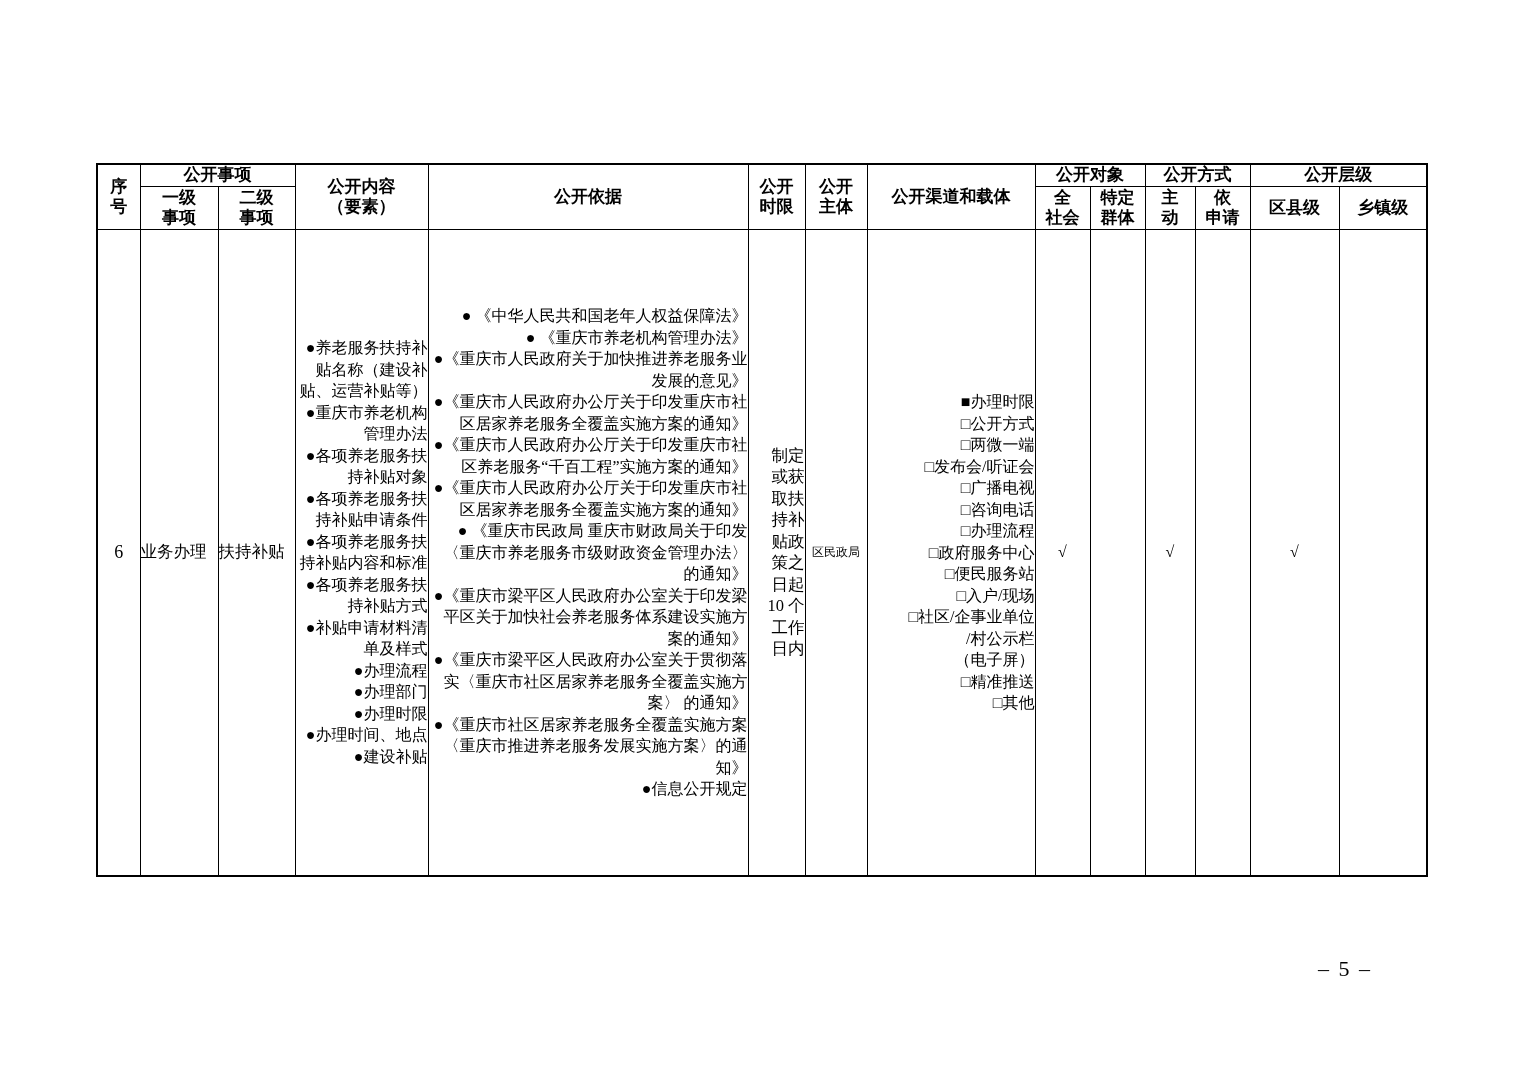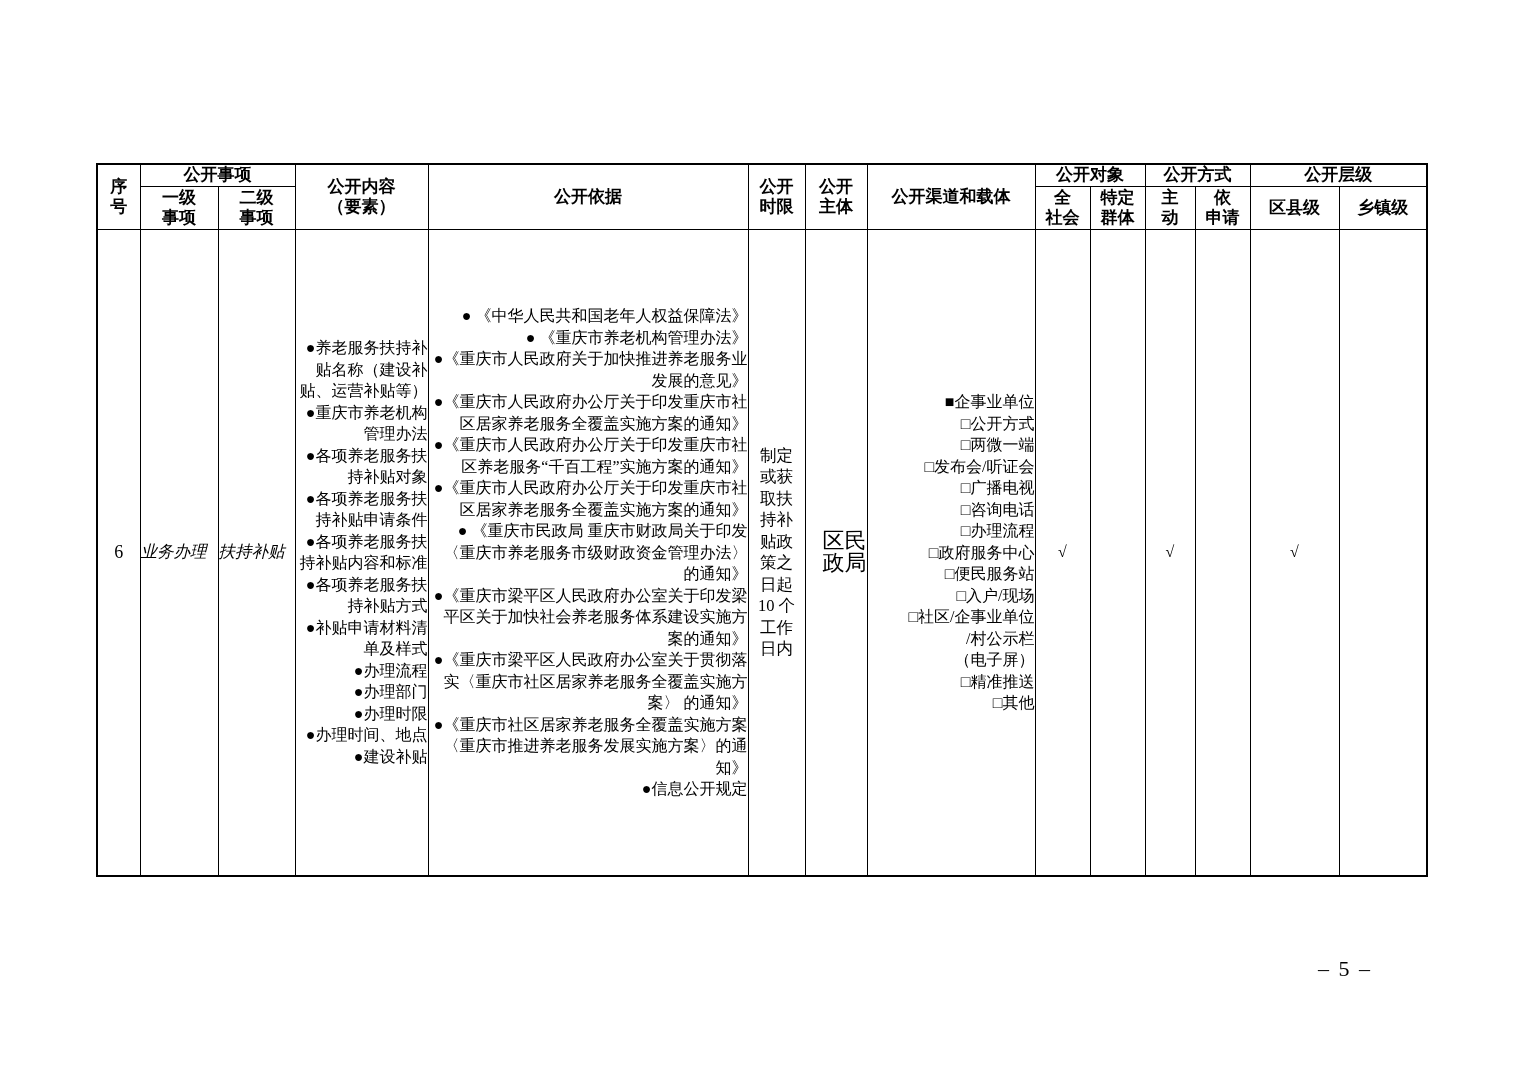--- a/index.html
+++ b/index.html
@@ -36,46 +36,45 @@
     line-height: 20px;
     white-space: pre-line;
   }
   .cell-serial { font-size: 18px; text-align: center; }
   .cell-item {
     font-size: 16.5px;
     line-height: 22px;
     padding: 0 8px;
     word-break: break-all;
     text-align: left;
-    font-style: italic;
   }
   .cell-list {
     font-size: 16px;
     line-height: 21.5px;
     padding: 0 5px;
     text-align: right;
   }
   .cell-list .bullet-item,
   .cell-list .channel-item {
     word-break: break-all;
     white-space: pre-line;
   }
   .cell-time {
     font-size: 16.5px;
     line-height: 21.5px;
     padding-left: 8px;
-    text-align: center;
+    text-align: right;
     white-space: pre-line;
   }
   .cell-subject {
-    font-size: 22px;
+    font-size: 12px;
     line-height: 22px;
     padding: 0 8px;
     word-break: break-all;
-    text-align: right;
+    text-align: center;
   }
   .cell-check {
     font-size: 16px;
     text-align: center;
   }
   .page-number {
     position: absolute;
     left: 1318px;
     top: 956px;
     font-size: 22px;
@@ -174,21 +173,21 @@
 取扶
 持补
 贴政
 策之
 日起
 10 个
 工作
 日内</td>
     <td class="cell-subject">区民政局</td>
     <td class="cell-list">
-          <div class="channel-item">■企事业单位</div>
+          <div class="channel-item">■办理时限</div>
           <div class="channel-item">□公开方式</div>
           <div class="channel-item">□两微一端</div>
           <div class="channel-item">□发布会/听证会</div>
           <div class="channel-item">□广播电视</div>
           <div class="channel-item">□咨询电话</div>
           <div class="channel-item">□办理流程</div>
           <div class="channel-item">□政府服务中心</div>
           <div class="channel-item">□便民服务站</div>
           <div class="channel-item">□入户/现场</div>
           <div class="channel-item">□社区/企事业单位

